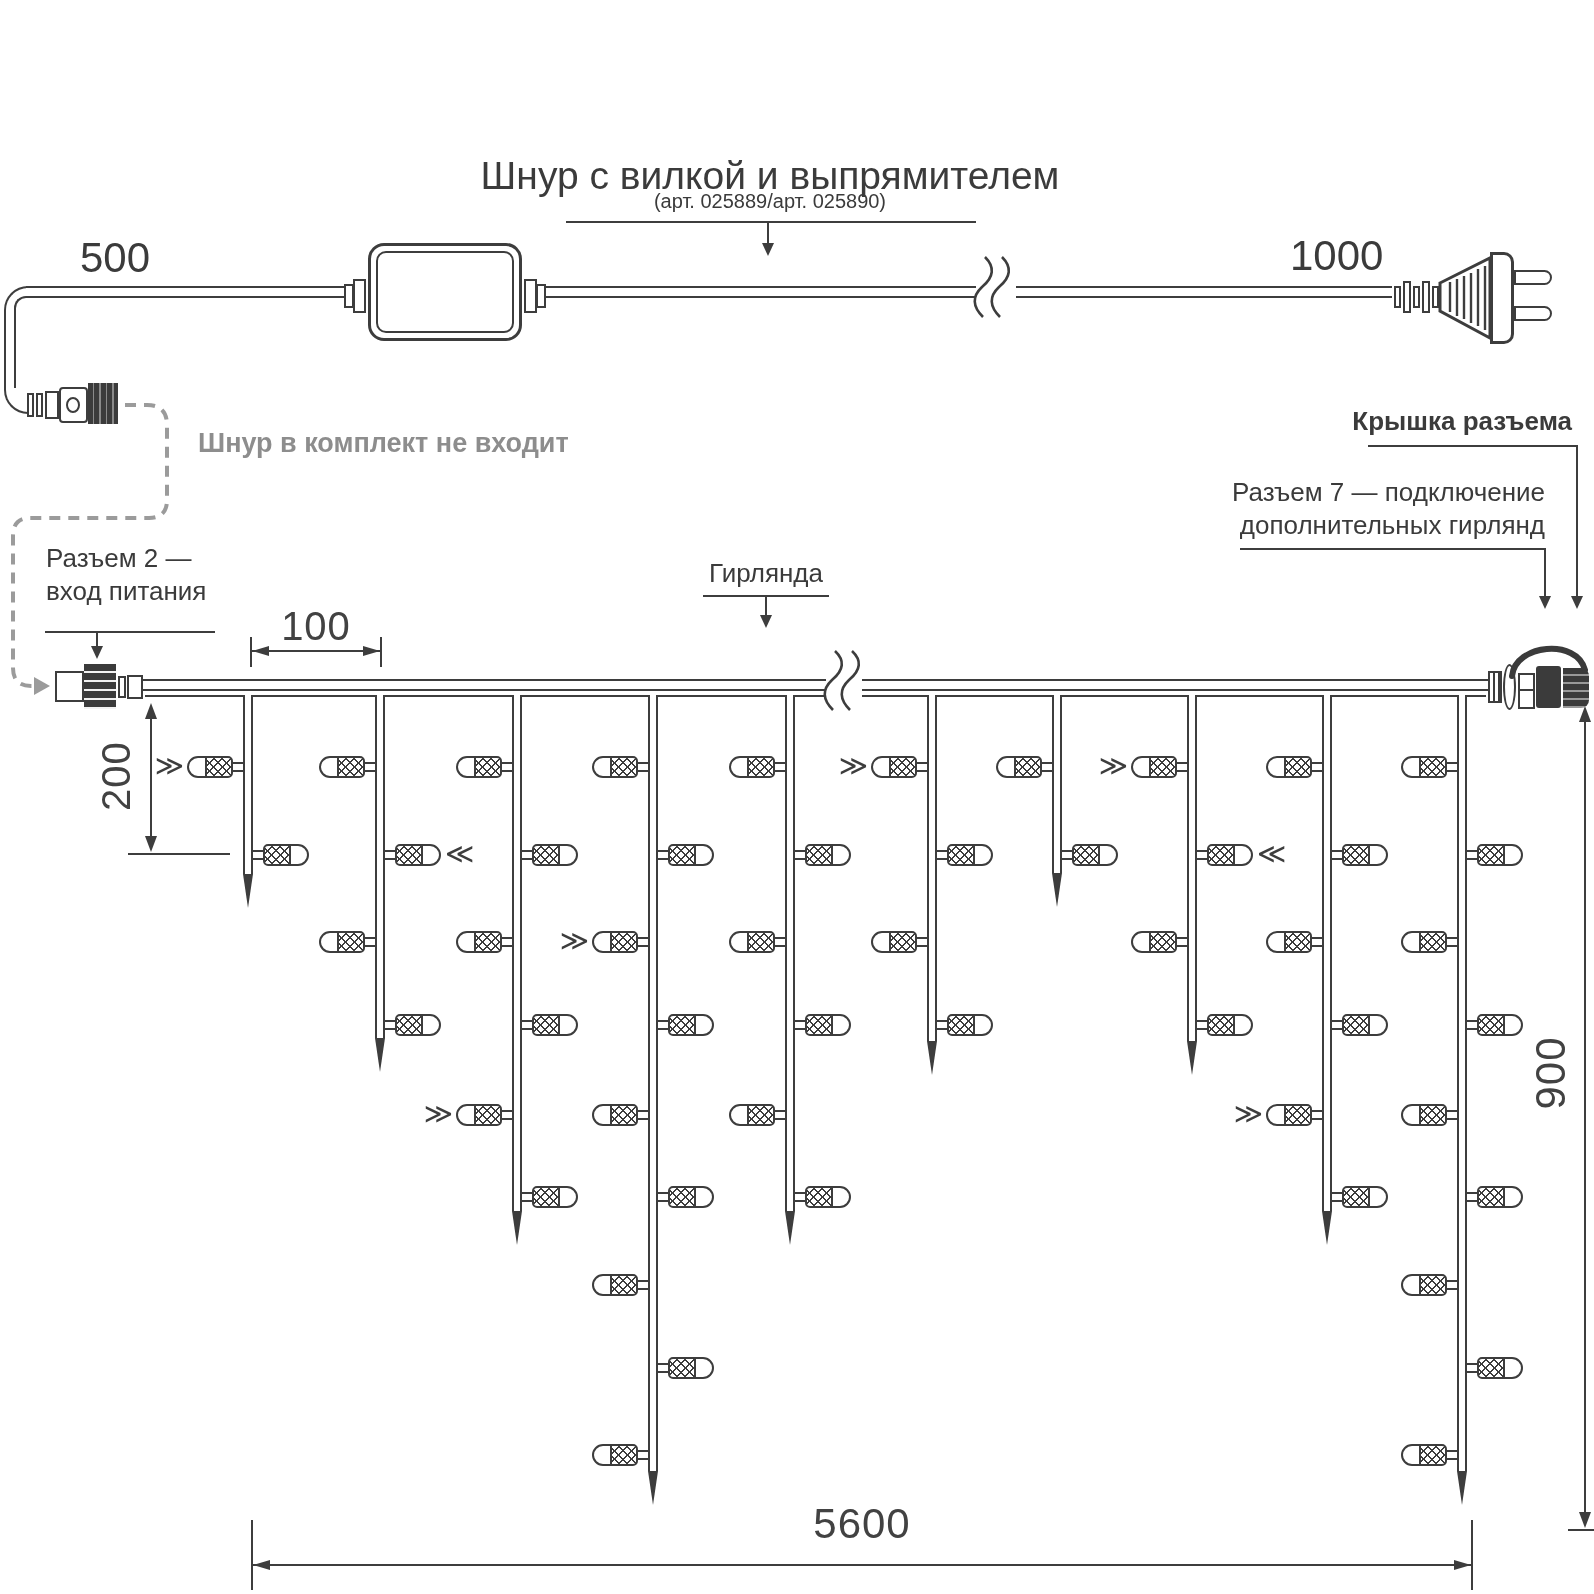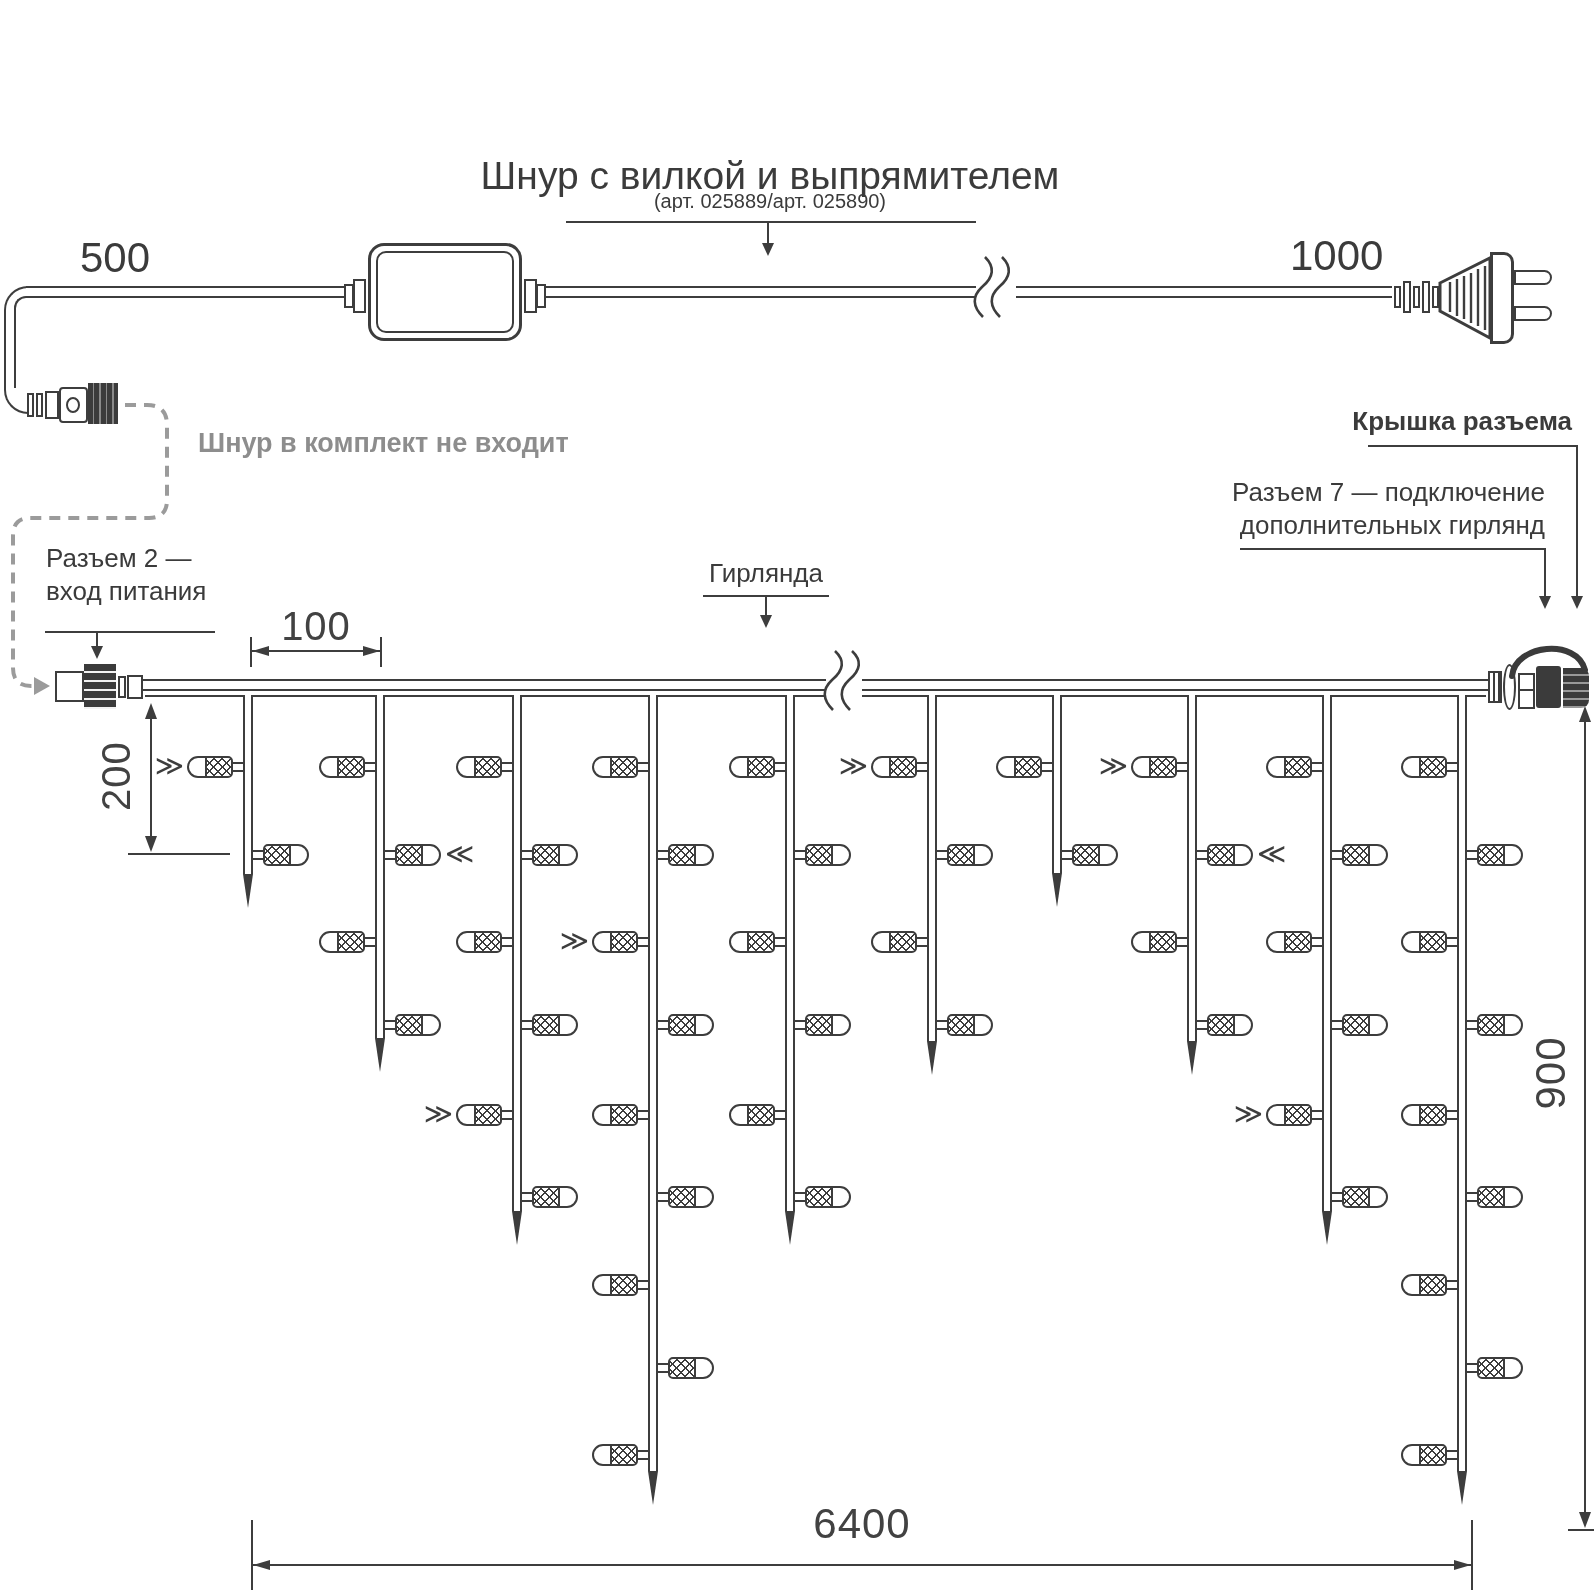--- a/index.html
+++ b/index.html
@@ -419,20 +419,20 @@
   <div class="vline" style="left:150px;top:717px;height:120px;"></div>
   <div class="arr-upT" style="left:145px;top:836px;"></div>
   <div class="hline" style="left:128px;top:853px;width:102px;"></div>
 
   <div class="txt center dim rot" style="left:1491px;top:1051px;width:120px;height:44px;line-height:44px;font-size:42px;">900</div>
   <div class="arr-up" style="left:1579px;top:706px;"></div>
   <div class="vline" style="left:1584px;top:720px;height:794px;"></div>
   <div class="arr-upT" style="left:1579px;top:1512px;"></div>
   <div class="hline" style="left:1568px;top:1529px;width:26px;"></div>
 
-  <div class="txt center dim" style="left:762px;top:1500px;width:200px;font-size:42px;">6400</div>
+  <div class="txt center dim" style="left:762px;top:1500px;width:200px;font-size:42px;">5600</div>
   <div class="vline" style="left:251px;top:1520px;height:70px;"></div>
   <div class="vline" style="left:1471px;top:1520px;height:70px;"></div>
   <div class="hline" style="left:253px;top:1564px;width:1218px;"></div>
   <div class="arr-left" style="left:253px;top:1560px;"></div>
   <div class="arr-right" style="left:1454px;top:1560px;"></div>
 
 </div>
 
 </body></html>

